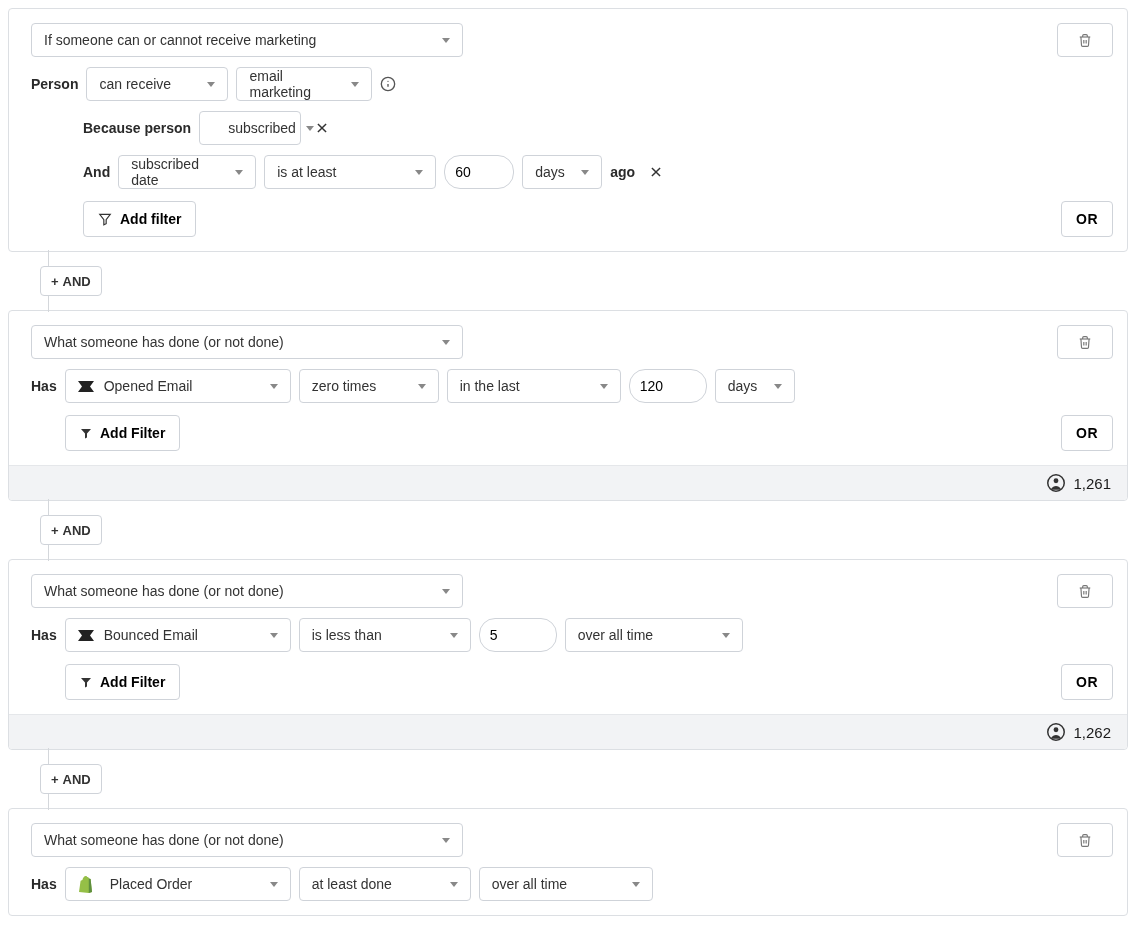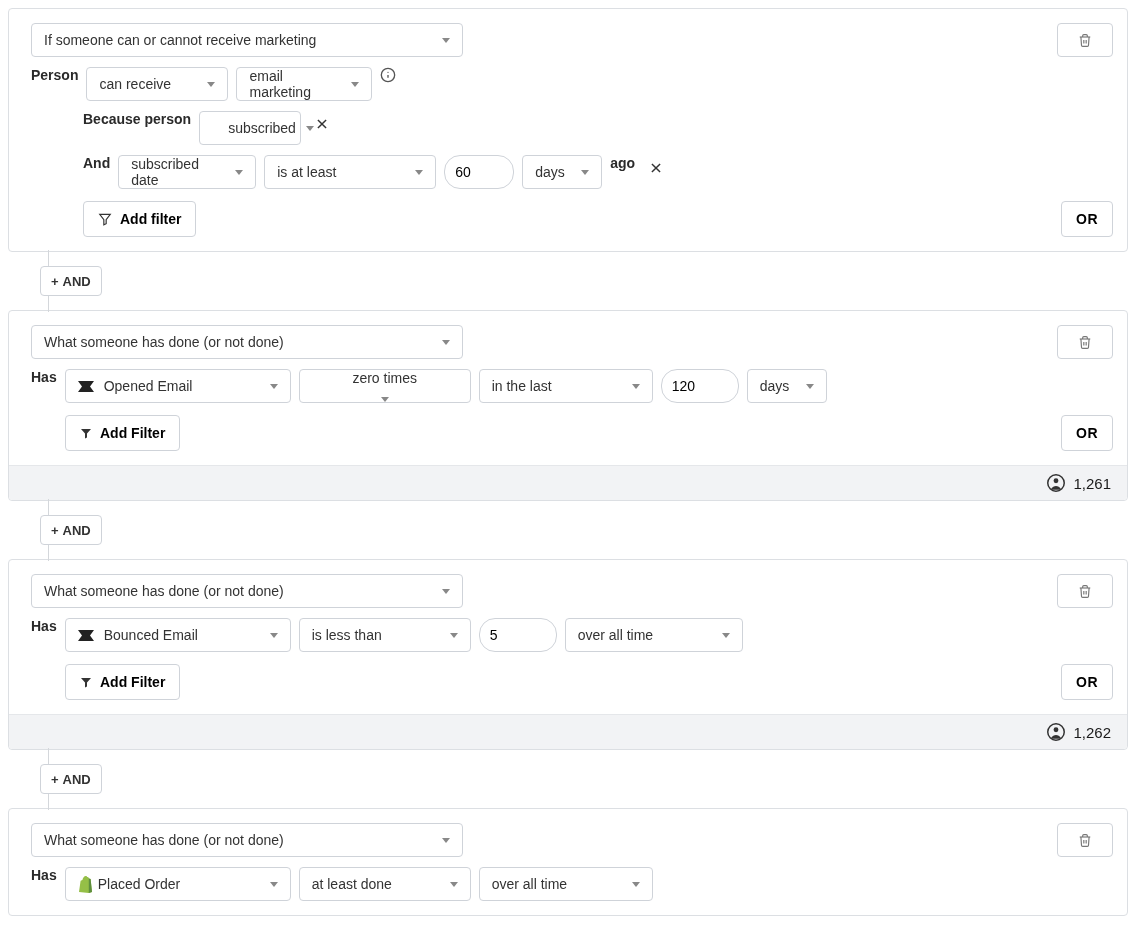--- a/index.html
+++ b/index.html
@@ -24,21 +24,21 @@
   display: flex;
   justify-content: flex-end;
   align-items: center;
   gap: 8px;
   border-top: 1px solid #e5e7ea;
   border-radius: 0 0 4px 4px;
   font-size: 15px;
 }
 .row {
   display: flex;
-  align-items: flex-start;
+  align-items: center;
   gap: 8px;
   flex-wrap: wrap;
 }
 .header-row {
   display: flex;
   align-items: flex-start;
   justify-content: space-between;
 }
 .dd {
   display: inline-flex;
@@ -276,21 +276,21 @@
         <span style="display:inline-flex;align-items:center;gap:10px;">
           <span class="dd-icon">
             <svg width="16" height="11" viewBox="0 0 16 11">
                 <polygon points="0,0 16,0 12,5.5 16,11 0,11 4,5.5" fill="#222"></polygon>
               </svg>
           </span>
           <span>Opened Email</span>
         </span>
         <span class="caret"></span>
       </div>
-      <div class="dd" style="width:172px;flex-direction:column;">
+      <div class="dd" style="width:140px;">
         <span>zero times</span>
         <span class="caret"></span>
       </div>
       <div class="dd" style="width:174px;">
         <span>in the last</span>
         <span class="caret"></span>
       </div>
       <input class="input-num w80" value="120" style="">
       <div class="dd" style="width:80px;">
         <span>days</span>
@@ -410,21 +410,21 @@
             <path d="M19 6l-1 14a2 2 0 0 1-2 2H8a2 2 0 0 1-2-2L5 6"></path>
             <path d="M10 11v6M14 11v6"></path>
             <path d="M8 6V4a2 2 0 0 1 2-2h4a2 2 0 0 1 2 2v2"></path>
           </svg>
       </div>
     </div>
 
     <div class="row" style="margin-top:10px;">
       <span class="label">Has</span>
       <div class="dd" style="width:226px;">
-        <span style="display:inline-flex;align-items:center;gap:4px;">
+        <span style="display:inline-flex;align-items:center;gap:16px;">
           <span class="shopify">
             <svg width="15" height="17" viewBox="0 0 15 17">
                 <path d="M11 2.5c-.3-.8-1-1.4-1.8-1.4-.2-.5-.6-1.1-1.4-1.1-1.6 0-3 1.8-3.4 4.1l-1.8.6L1 16l9.8 1 3.2-1L12.6 3c-.1 0-1-.3-1.6-.5z" fill="#95BF47"></path>
                 <path d="M11 2.5l1.6.5L14 16l-3.2 1V1.3c.1.4.2.8.2 1.2z" fill="#5E8E3E"></path>
               </svg>
           </span>
           <span>Placed Order</span>
         </span>
         <span class="caret"></span>
       </div>

